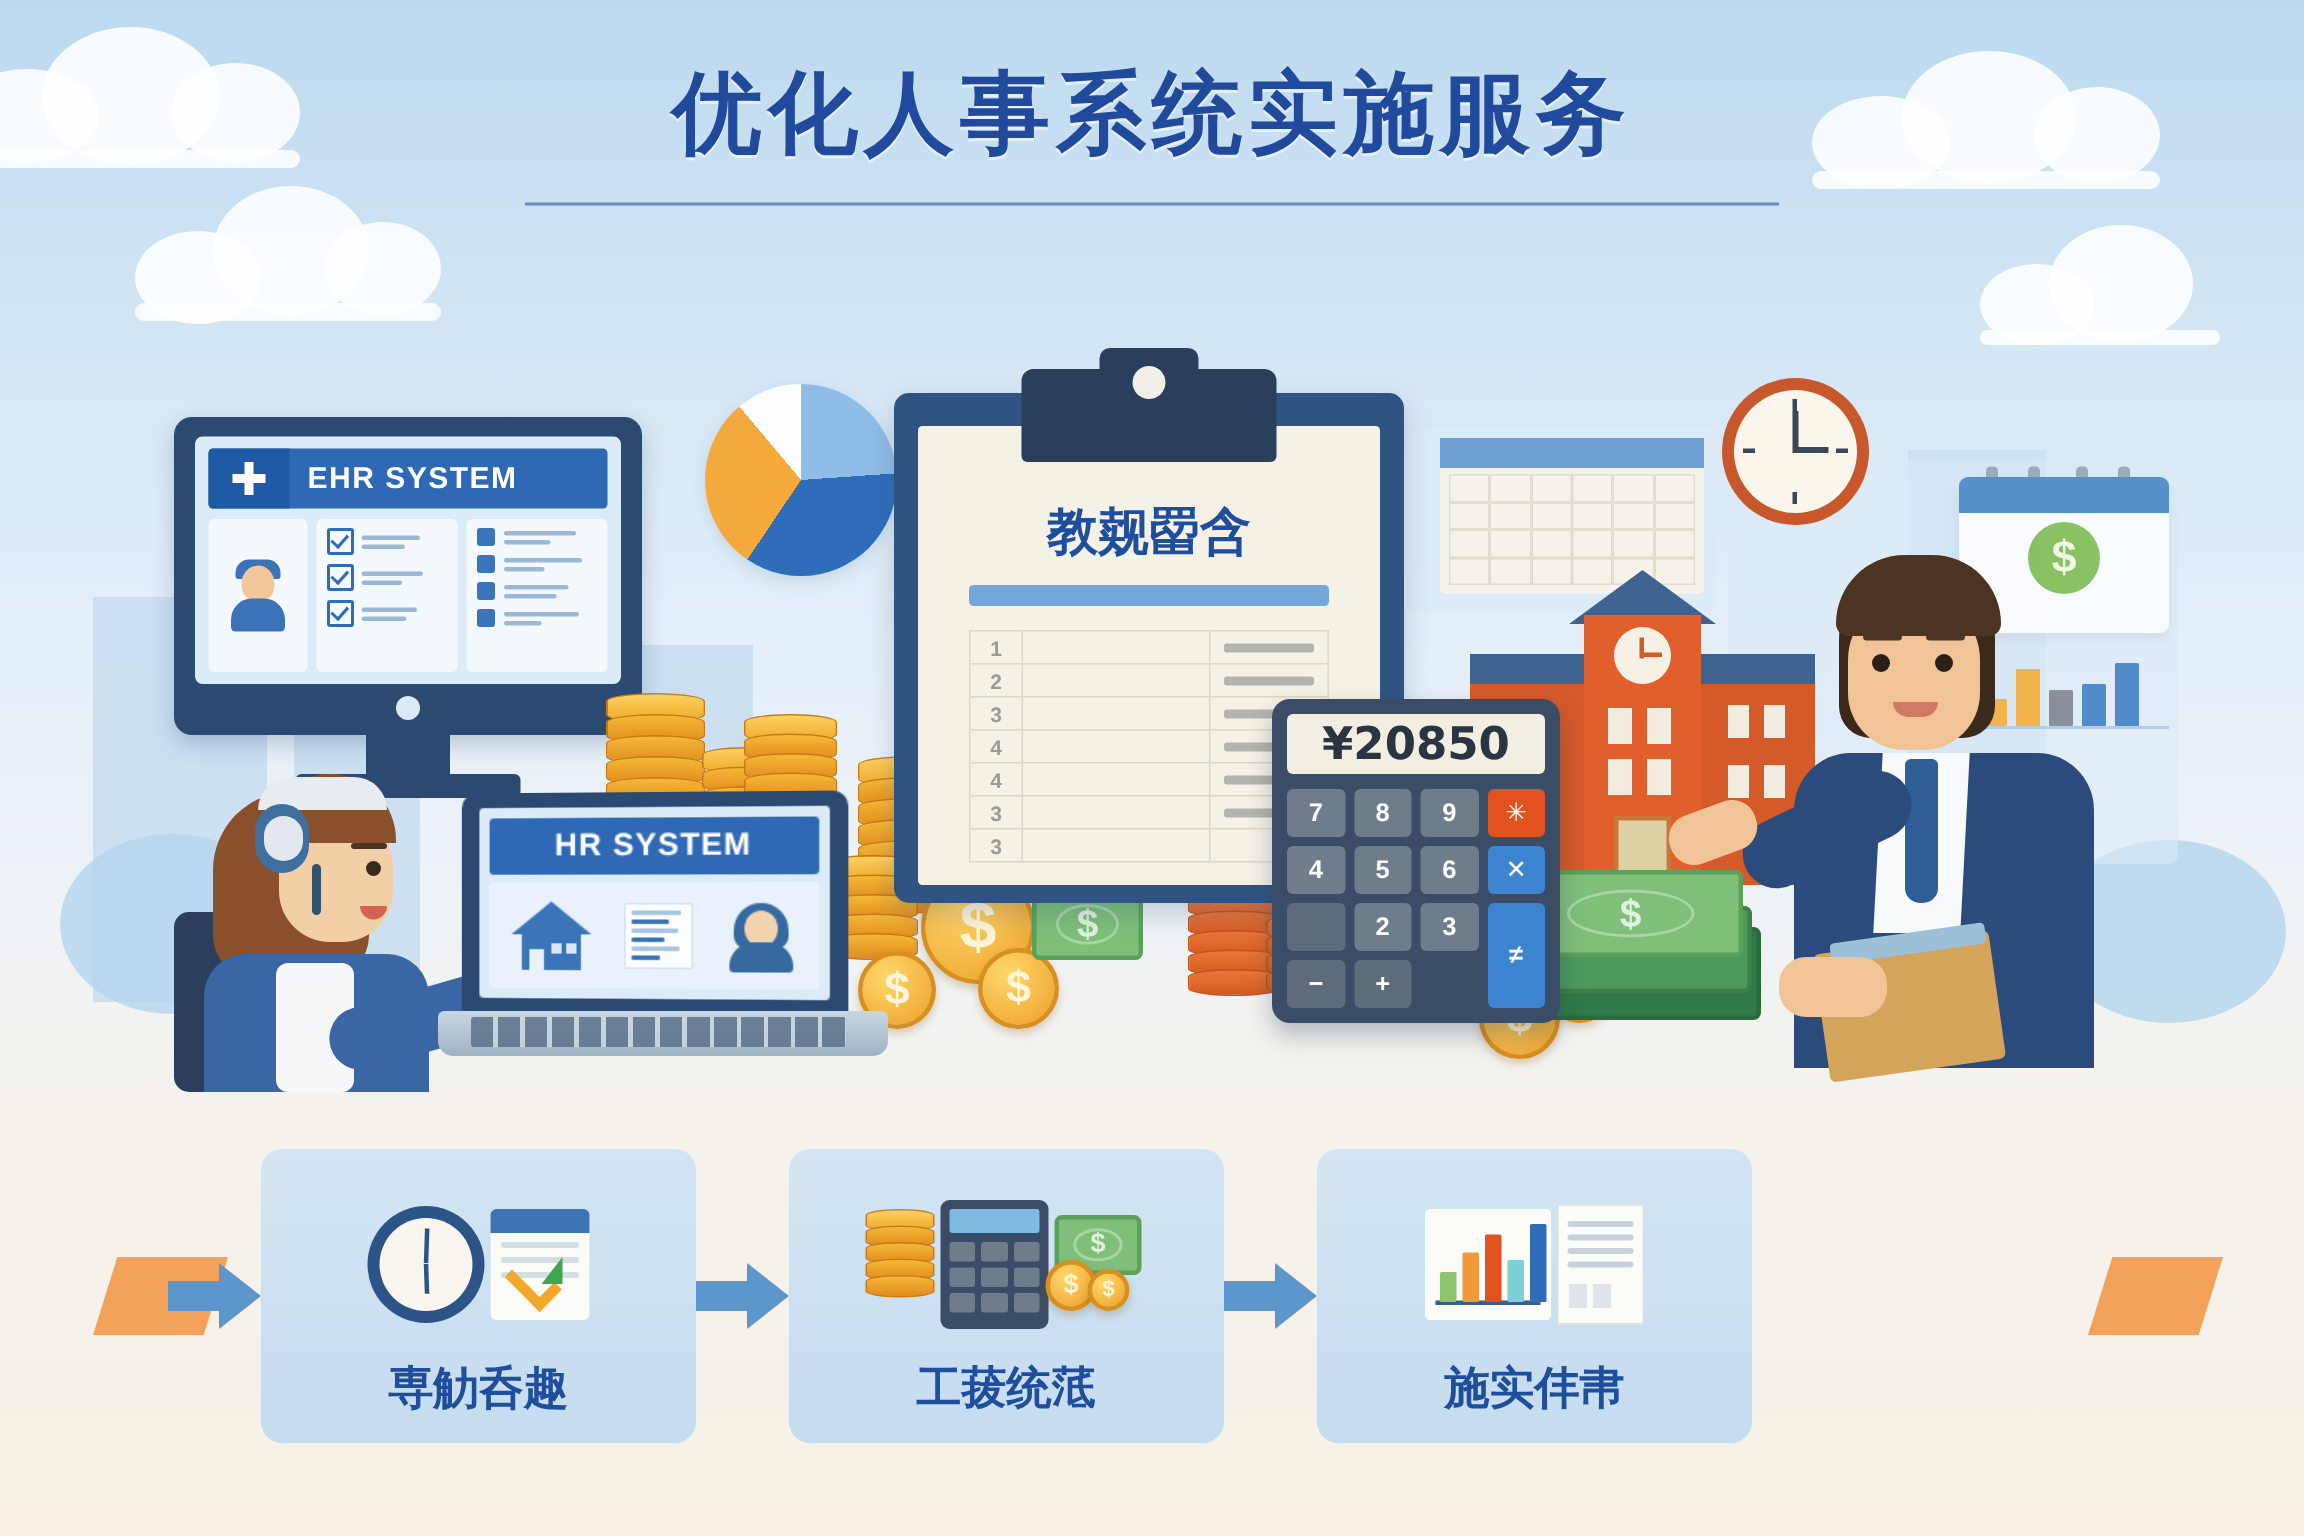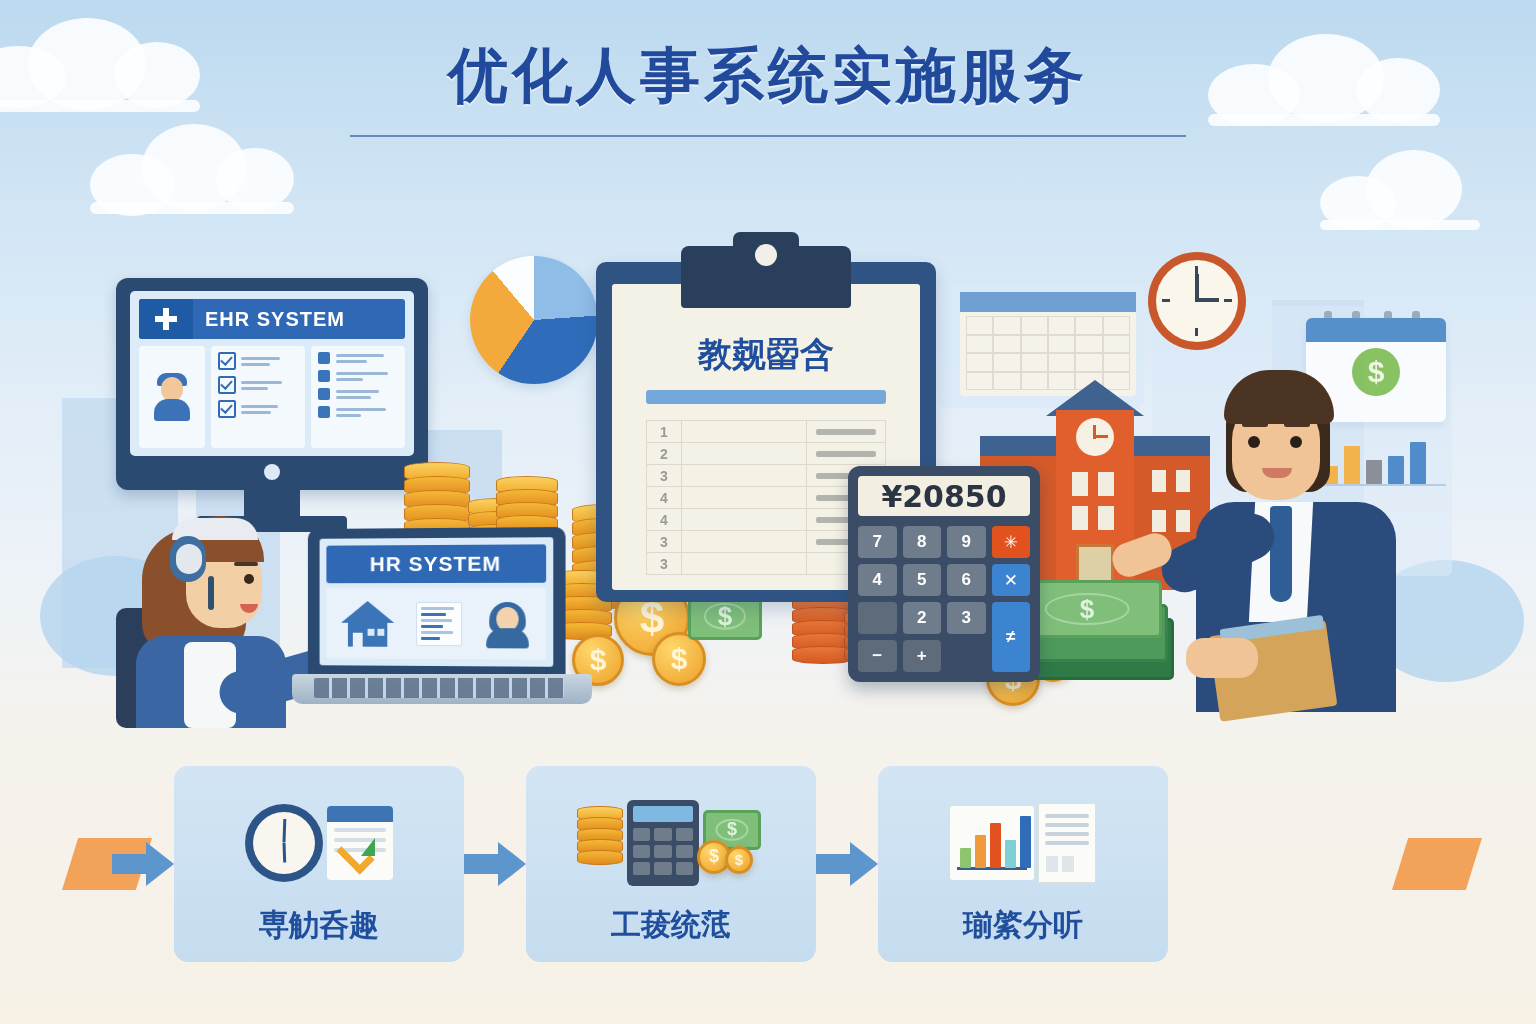--- a/index.html
+++ b/index.html
@@ -783,17 +783,17 @@
         </div>
         <div class="docicon" style="width:58px;height:80px;">
           <div class="l" style="margin-top:10px;"></div>
             <div class="l"></div>
             <div class="l"></div>
             <div class="l"></div>
           <div style="position:absolute;left:7px;bottom:10px;width:12px;height:16px;background:#dfe5eb;"></div>
           <div style="position:absolute;left:23px;bottom:10px;width:12px;height:16px;background:#dfe5eb;"></div>
         </div>
       </div>
-      <div class="lbl">瑐綮分听</div>
+      <div class="lbl">施实仹帇</div>
     </div>
 
   </div>
 </div>
 
 </body></html>

